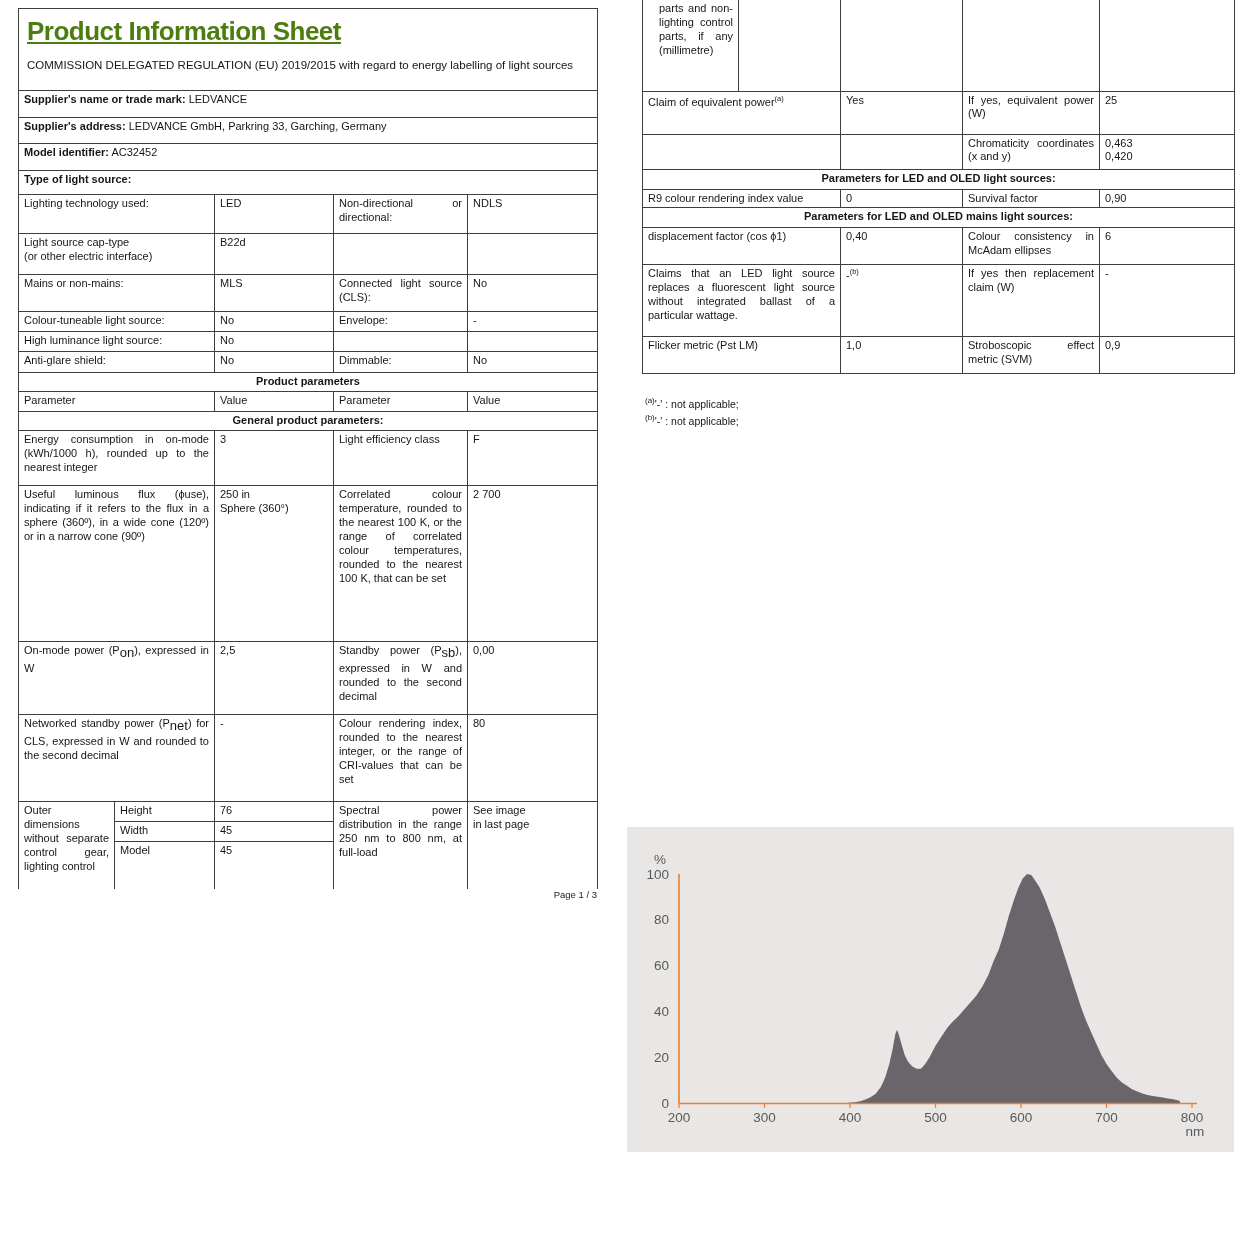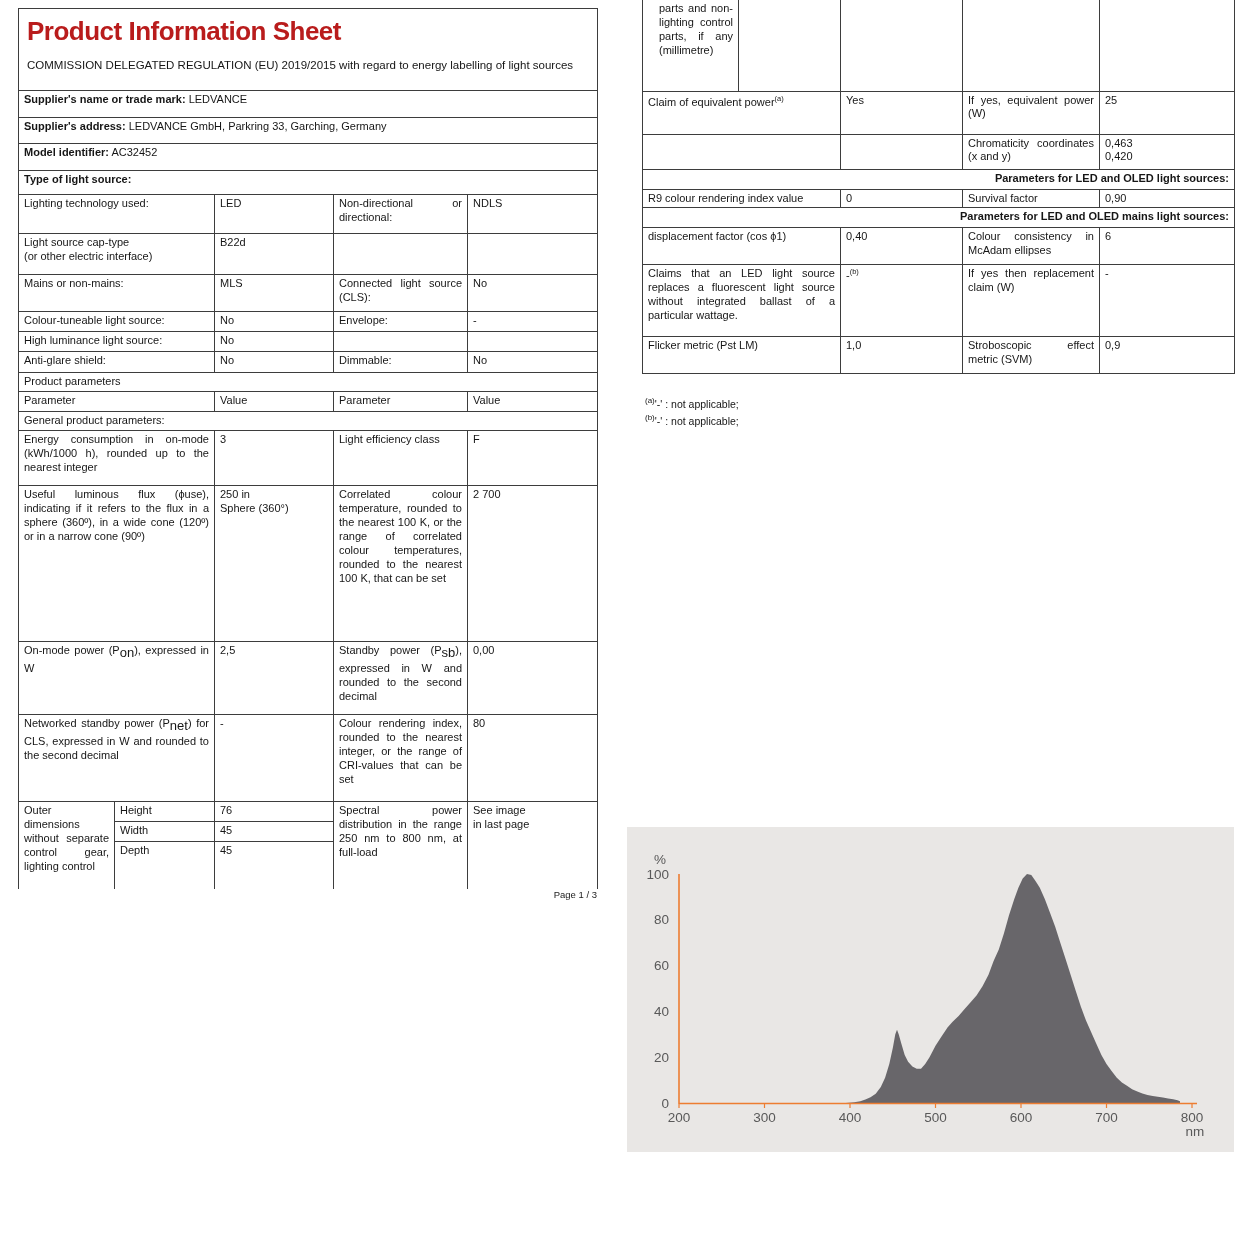--- a/index.html
+++ b/index.html
@@ -9,27 +9,27 @@
     -webkit-font-smoothing:antialiased;
   }
   table{border-collapse:collapse;table-layout:fixed;position:absolute;background:#fff;}
   td{
     border:1px solid #3d3d3d;font-size:11px;line-height:1.27;
     padding:2px 5px 2px 5px;vertical-align:top;overflow:hidden;
   }
   .param{text-align:justify;white-space:pre-line;}
   .val{text-align:left;white-space:pre-line;}
   .bold{font-weight:normal;}
-  .sec-c{font-weight:normal;}
-  .sec-l{font-weight:bold;text-align:right;}
+  .sec-c{font-weight:bold;text-align:center;}
+  .sec-l{font-weight:bold;text-align:center;}
   .no-b{border-bottom:none !important;}
   .no-t{border-top:none !important;}
   .title-cell{padding:6px 8px;}
   .title-cell .doc-title{
-    color:#b91c1c;font-size:26px;font-weight:bold;margin:0 0 9px 0;letter-spacing:-0.5px;
+    color:#4d7c0f;font-size:26px;font-weight:bold;margin:0 0 9px 0;letter-spacing:-0.5px;text-decoration:underline;
   }
   .title-cell .doc-subtitle{font-size:11.5px;margin:0;line-height:1.4;}
   .info-label{font-weight:bold;}
   sub{font-size:13px;}
   sup{font-size:7.5px;}
   .page-footer{
     position:absolute;left:18px;top:889px;width:579px;text-align:right;
     font-size:9.5px;color:#222;
   }
   .footnotes{position:absolute;left:645px;top:395px;font-size:10.5px;line-height:1.55;}
@@ -167,21 +167,21 @@
     <td class="val">76</td>
     <td rowspan="3" class="param no-b">Spectral power distribution in the range 250 nm to 800 nm, at full-load</td>
     <td rowspan="3" class="val no-b">See image
 in last page</td>
   </tr>
   <tr style="height:20px">
     <td class="param">Width</td>
     <td class="val">45</td>
   </tr>
   <tr style="height:47px">
-    <td class="param no-b">Depth</td>
+    <td class="param no-b">Model</td>
     <td class="val no-b">45</td>
   </tr>
 </tbody>
   </table>
 
 <div class="page-footer">Page 1 / 3</div>
 
 <table style="left:642px;top:0;width:592px;">
   <colgroup>
       <col style="width:96px">

